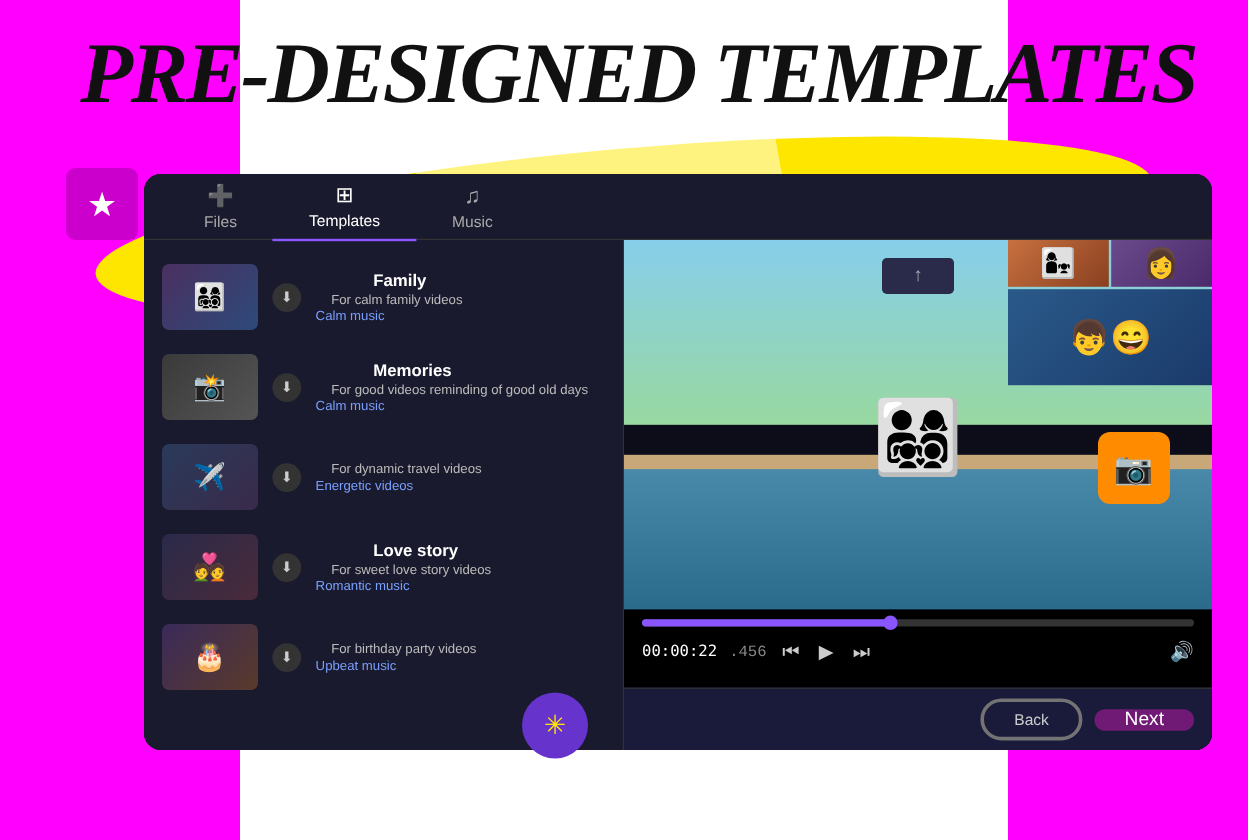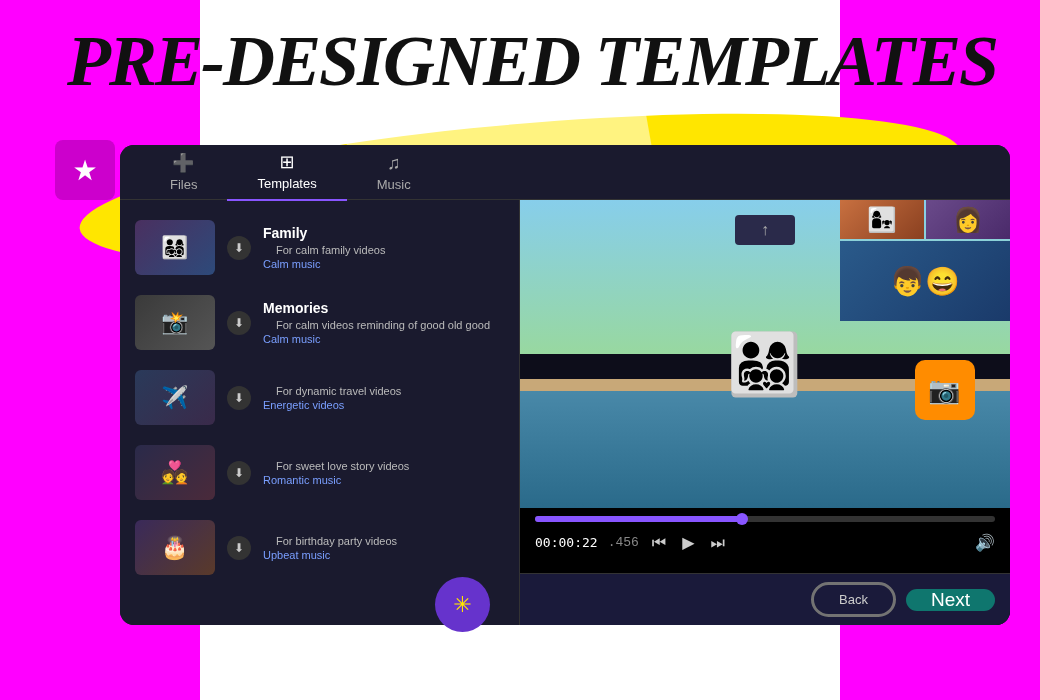--- a/index.html
+++ b/index.html
@@ -269,20 +269,21 @@
     }
 
     .template-info {
       flex: 1;
     }
     .template-name {
       color: #fff;
       font-size: 14px;
       font-weight: 600;
       margin-bottom: 3px;
+      margin-left: 48px;
     }
     .template-desc {
       color: #bbb;
       font-size: 11px;
       margin-bottom: 2px;
       padding-left: 13px;
     }
     .template-music {
       color: #7a9fff;
       font-size: 11px;
@@ -463,27 +464,27 @@
     .btn-back {
       background: transparent;
       border: 3px solid #737373;
       color: #ccc;
       padding: 7px 25px;
       border-radius: 20px;
       cursor: pointer;
       font-size: 13px;
     }
     .btn-next {
-      background: #0f766e;
+      background: #701a75;
       border: none;
       color: #fff;
       padding: 0 25px;
       border-radius: 20px;
       cursor: pointer;
-      font-size: 19px;
+      font-size: 16px;
     }
 
     
     .template-list::-webkit-scrollbar { display: none; }
   </style>
 </head>
 <body>
 
 <div class="bg-magenta-left"></div>
 <div class="bg-magenta-right"></div>
@@ -534,38 +535,39 @@
           <div class="template-desc">For calm family videos</div>
           <div class="template-music">Calm music</div>
         </div>
       </div>
 
       <div class="template-item">
         <div class="template-thumb thumb-memories"></div>
         <div class="download-icon">⬇</div>
         <div class="template-info">
           <div class="template-name">Memories</div>
-          <div class="template-desc">For calm videos reminding of good old good</div>
+          <div class="template-desc">For good videos reminding of good old days</div>
           <div class="template-music">Calm music</div>
         </div>
       </div>
 
       <div class="template-item">
         <div class="template-thumb thumb-travel"></div>
         <div class="download-icon">⬇</div>
         <div class="template-info">
           <div class="template-desc">For dynamic travel videos</div>
           <div class="template-music">Energetic videos</div>
         </div>
       </div>
 
       <div class="template-item">
         <div class="template-thumb thumb-love"></div>
         <div class="download-icon">⬇</div>
         <div class="template-info">
+          <div class="template-name">Love story</div>
           <div class="template-desc">For sweet love story videos</div>
           <div class="template-music">Romantic music</div>
         </div>
       </div>
 
       <div class="template-item">
         <div class="template-thumb thumb-birthday"></div>
         <div class="download-icon">⬇</div>
         <div class="template-info">
           <div class="template-desc">For birthday party videos</div>

